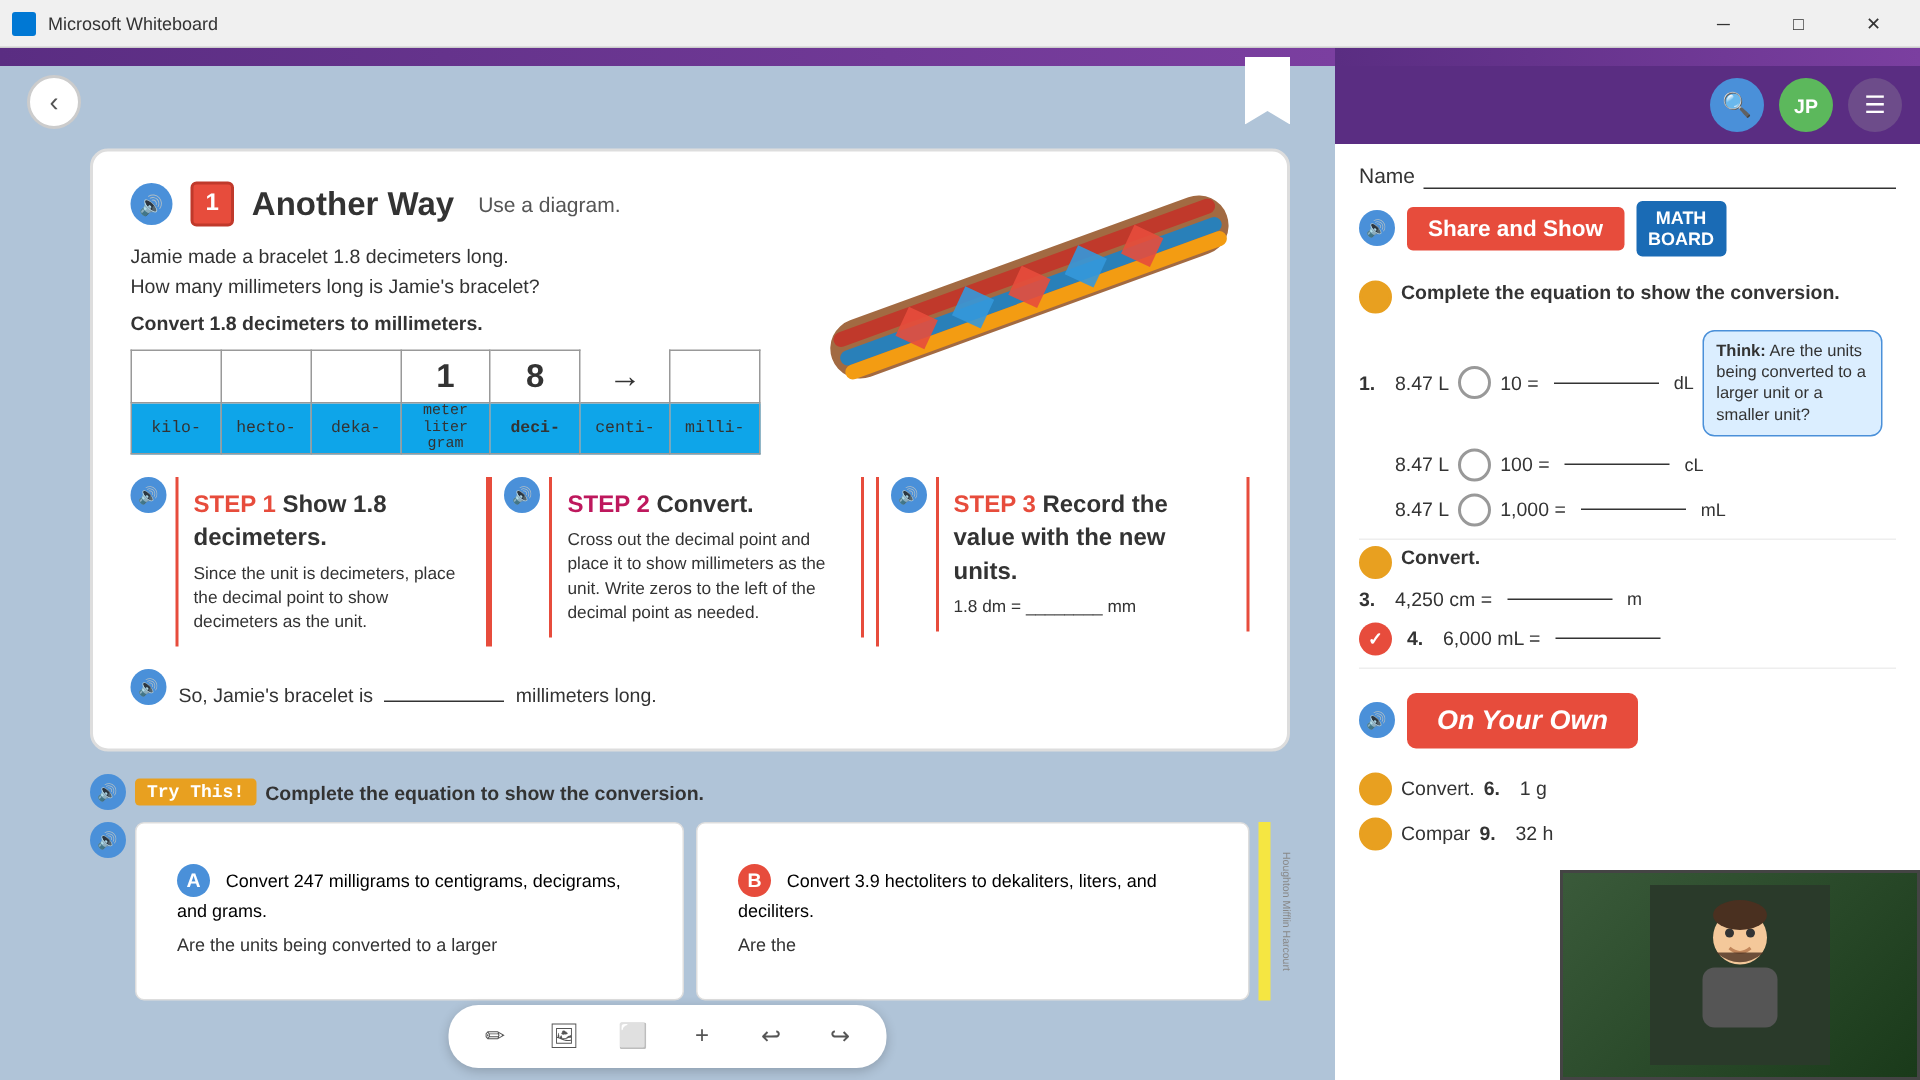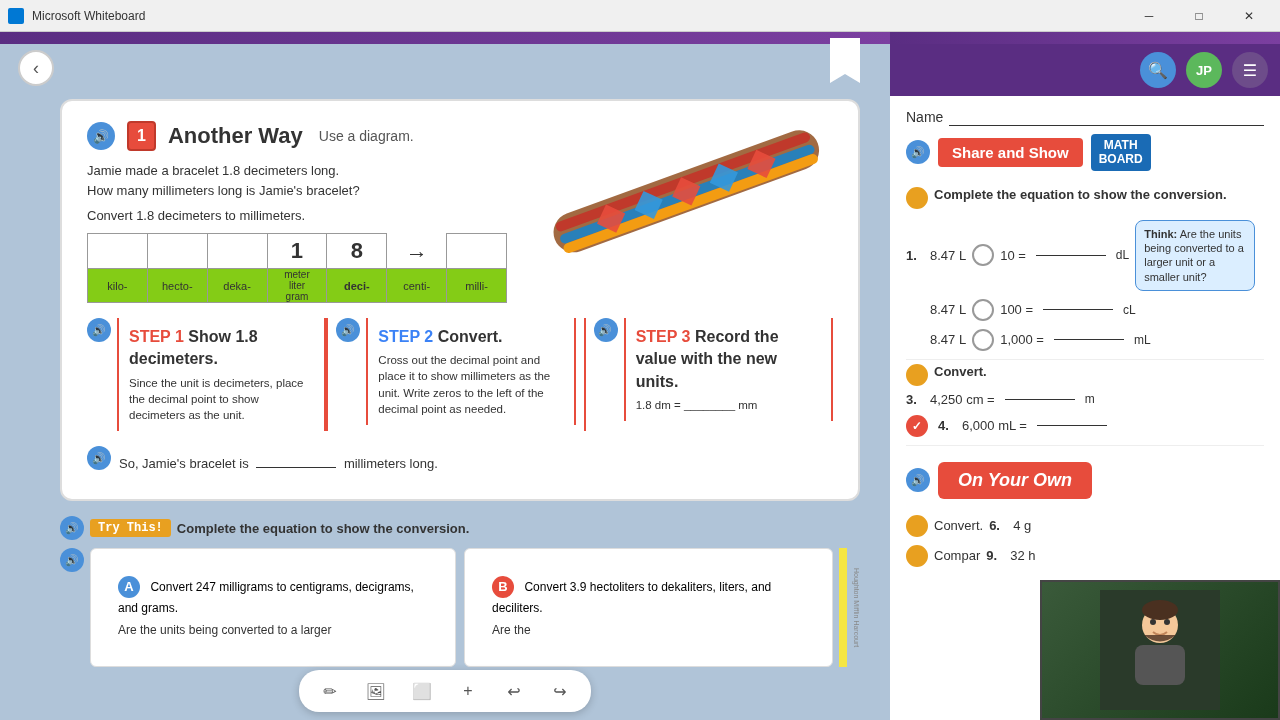--- a/index.html
+++ b/index.html
@@ -159,21 +159,21 @@
       font-size: 13px;
       color: #333;
       line-height: 1.5;
       margin-bottom: 8px;
       max-width: 380px;
     }
 
     
     .convert-text {
       font-size: 13px;
-      font-weight: normal;
+      font-weight: bold;
       color: #333;
       margin-bottom: 10px;
     }
 
     
     .metric-table {
       border-collapse: collapse;
       margin-bottom: 15px;
       width: 420px;
     }
@@ -187,22 +187,23 @@
       vertical-align: middle;
     }
     .metric-table .digit-cell {
       font-size: 22px;
       font-weight: bold;
       border: 1px solid #999;
     }
     .metric-table .label-row td {
       height: 30px;
       font-size: 11px;
-      background: #84cc16;
+      background: #0ea5e9;
       border: 1px solid #999;
+      font-family: Liberation Mono, monospace;
     }
     .metric-table .deci-highlight {
       background: #f5e642;
       font-weight: bold;
     }
     .arrow-indicator {
       border: none !important;
       background: none !important;
       font-size: 16px;
       color: #333;
@@ -692,21 +693,21 @@
               <span>Show 1.8 decimeters.</span>
             </div>
             <div>Since the unit is decimeters, place the decimal point to show decimeters as the unit.</div>
           </div>
         </div>
 
         <div style="display:flex;align-items:flex-start;gap:6px;flex:1;border-left:2px solid #e74c3c;border-right:2px solid #e74c3c;padding:0 8px;">
           <div class="speaker-sm">🔊</div>
           <div class="step-block">
             <div class="step-title">
-              <span style="color:#3b82f6;">STEP 2</span>
+              <span style="color:#be185d;">STEP 2</span>
               <span>Convert.</span>
             </div>
             <div>Cross out the decimal point and place it to show millimeters as the unit. Write zeros to the left of the decimal point as needed.</div>
           </div>
         </div>
 
         <div style="display:flex;align-items:flex-start;gap:6px;flex:1;padding-left:8px;">
           <div class="speaker-sm">🔊</div>
           <div class="step-block">
             <div class="step-title">
@@ -855,21 +856,21 @@
 
       <div style="display:flex;align-items:center;gap:8px;margin:8px 0;">
         <div class="speaker-sm">🔊</div>
         <div class="on-your-own-badge">On Your Own</div>
       </div>
 
       <div class="prob-row">
         <div class="circle-btn orange-filled"></div>
         <span>Convert.</span>
         <span class="prob-num">6.</span>
-        <span>4 g</span>
+        <span>1 g</span>
       </div>
 
       <div class="prob-row">
         <div class="circle-btn orange-filled"></div>
         <span>Compar</span>
         <span class="prob-num">9.</span>
         <span>32 h</span>
       </div>
     </div>
 

